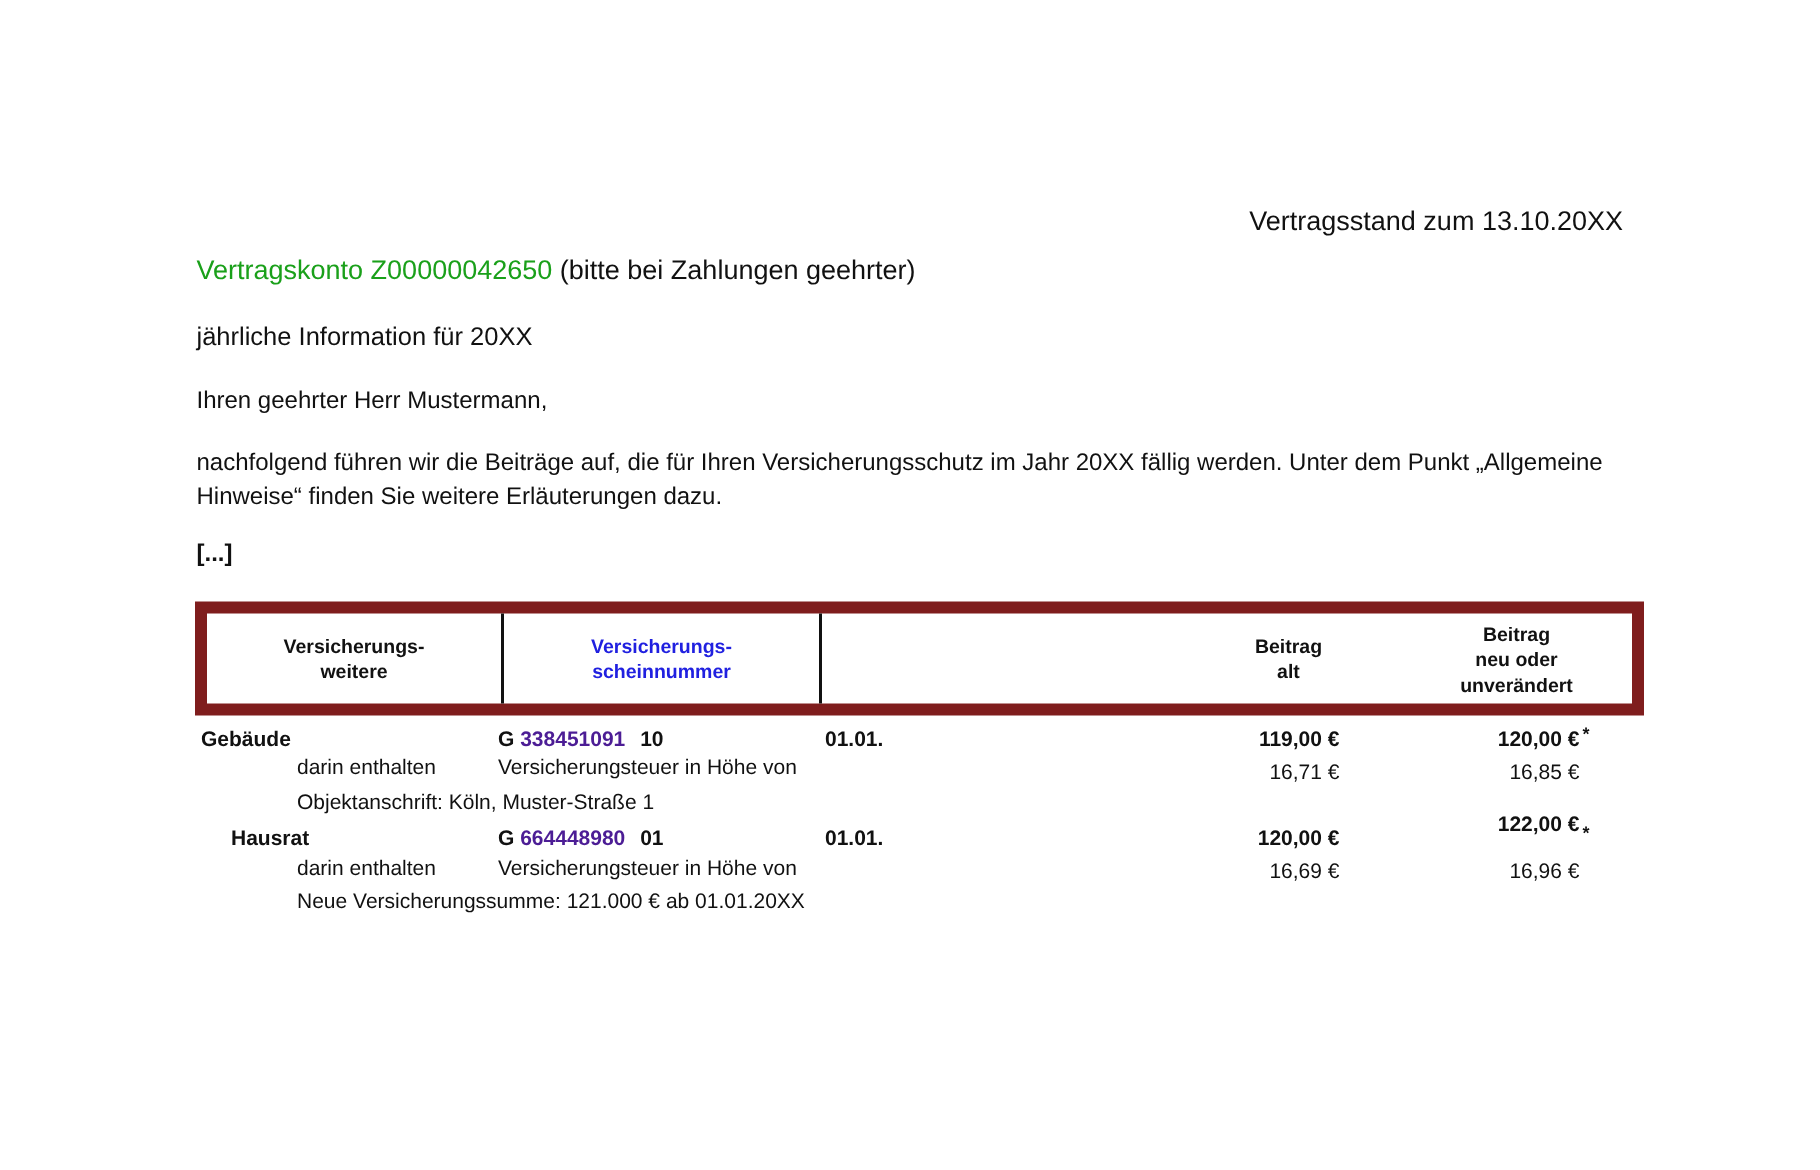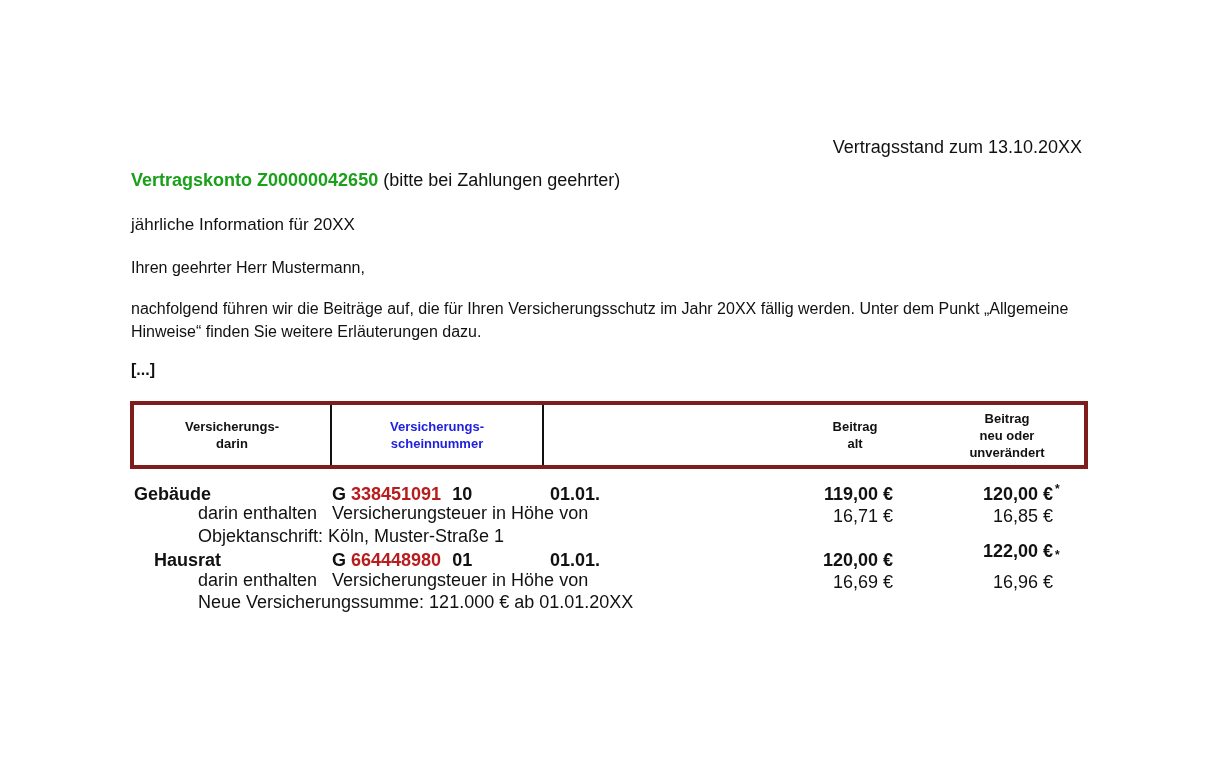--- a/index.html
+++ b/index.html
@@ -4,62 +4,62 @@
   <style>
     html, body { margin: 0; padding: 0; background: #ffffff; }
     body {
       width: 1213px; height: 780px; position: relative; overflow: hidden;
       font-family: "Liberation Sans", "DejaVu Sans", sans-serif;
       color: #111111;
     }
     .abs { position: absolute; white-space: nowrap; }
     .stand { top: 137px; right: 131px; font-size: 18px; }
     .account-line { top: 170px; left: 131px; font-size: 18px; }
-    .account-line .green { color: #1aa01a; font-weight: bold; }
+    .account-line .green { color: #1aa01a; font-weight: normal; }
     .subtitle { top: 198px; left: 131px; font-size: 17px; margin-top: 17px; }
     .salutation { top: 259px; left: 131px; font-size: 16px; }
     .para { top: 297px; left: 131px; font-size: 16px; line-height: 23px; white-space: normal; width: 960px; }
     .ellipsis { top: 361px; left: 131px; font-size: 16px; font-weight: bold; }
 
     .thead {
       position: absolute; left: 130px; top: 401px; width: 950px; height: 60px;
-      border: 4px solid #7f1d1d;
+      border: 8px solid #7f1d1d;
     }
     .th {
       position: absolute; top: 0; height: 60px; display: flex; align-items: center; justify-content: center;
       text-align: center; font-size: 13px; font-weight: bold; line-height: 17px;
     }
     .th.sep { border-right: 2px solid #111111; }
     .th.blue { color: #2020e0; }
     .th span { display: block; }
 
-    .cell { position: absolute; white-space: nowrap; font-size: 18px; }
+    .cell { position: absolute; white-space: nowrap; font-size: 14px; }
     .b { font-weight: bold; }
-    .blue { color: #b91c1c; }
+    .blue { color: #4c1d95; }
     .num { text-align: right; }
   </style>
 </head>
 <body>
 
 <div class="abs stand">Vertragsstand zum 13.10.20XX</div>
 <div class="abs account-line">
   <span class="green">Vertragskonto Z00000042650</span>
   <span>(bitte bei Zahlungen geehrter)</span>
 </div>
 <div class="abs subtitle">jährliche Information für 20XX</div>
 
 <div class="abs salutation">Ihren geehrter Herr Mustermann,</div>
 <div class="abs para">nachfolgend führen wir die Beiträge auf, die für Ihren Versicherungsschutz im Jahr 20XX fällig werden. Unter dem Punkt „Allgemeine Hinweise“ finden Sie weitere Erläuterungen dazu.</div>
 <div class="abs ellipsis">[...]</div>
 
 <div class="thead">
   <div class="th sep" style="left:0; width:196px;">
     <div>
       <span>Versicherungs-</span>
-      <span>darin</span>
+      <span>weitere</span>
     </div>
   </div>
   <div class="th sep blue" style="left:198px; width:210px;">
     <div>
       <span>Versicherungs-</span>
       <span>scheinnummer</span>
     </div>
   </div>
   <div class="th" style="left:646px; width:150px;">
     <div>

